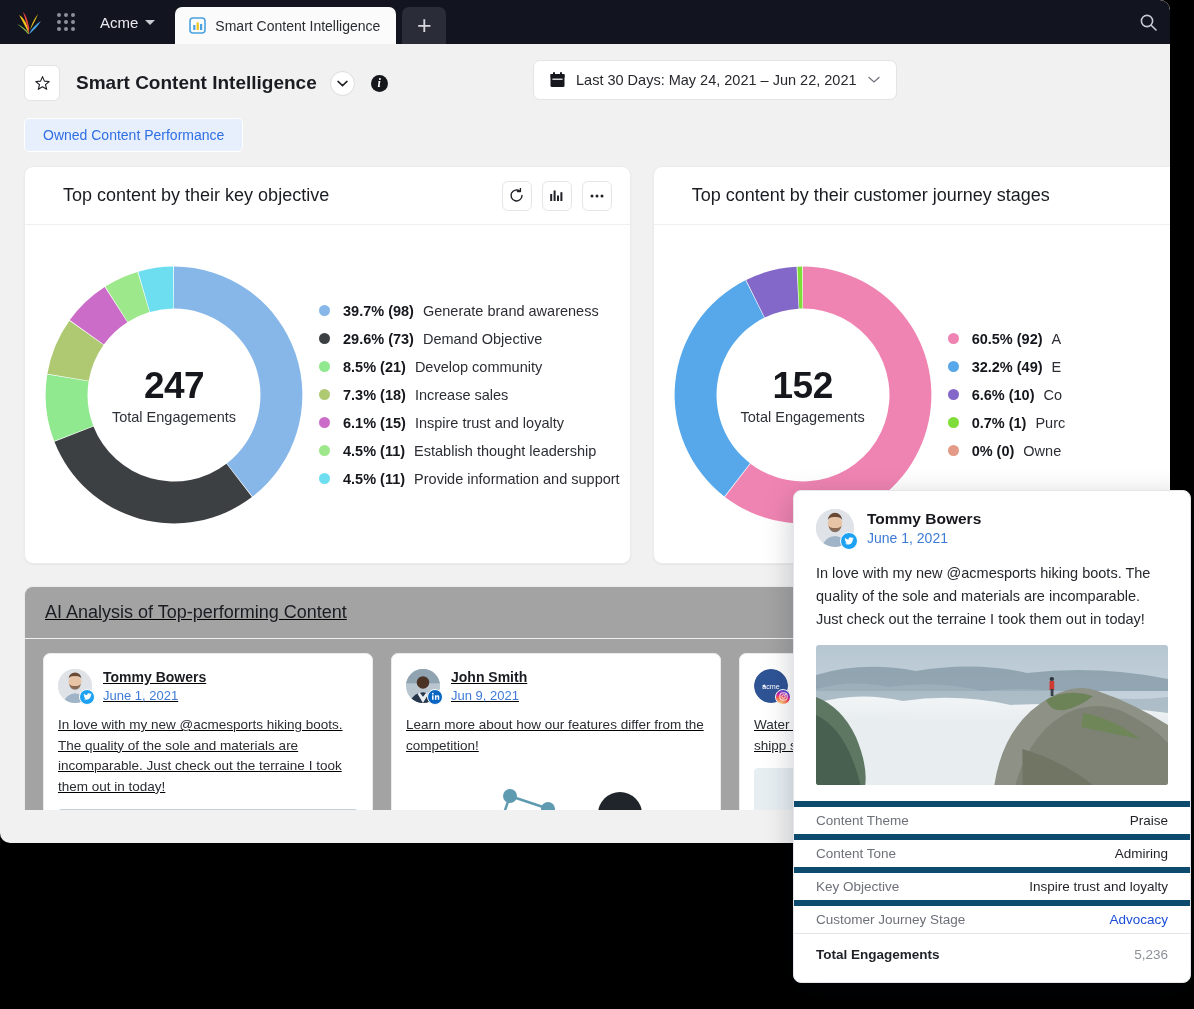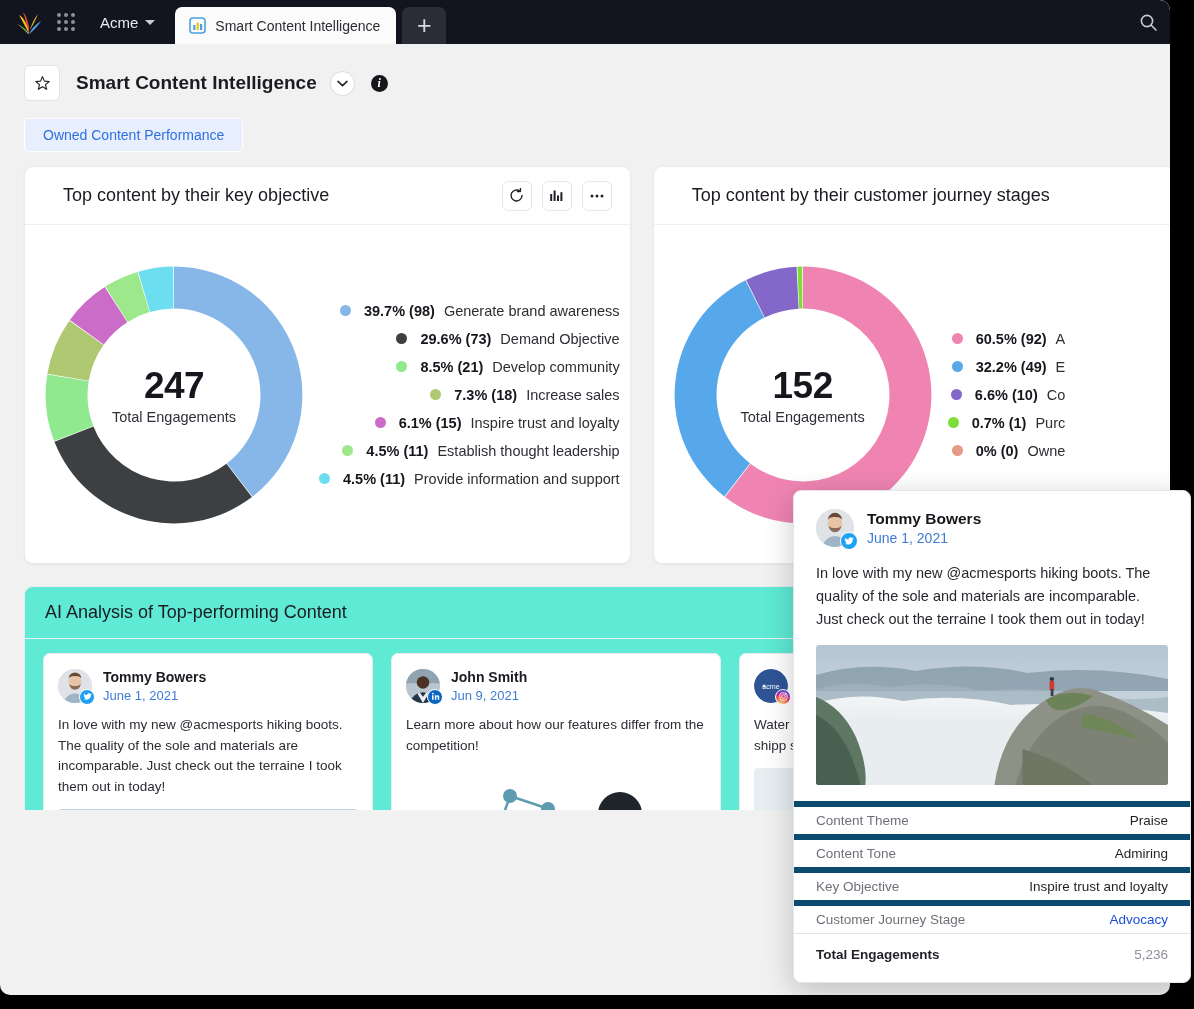--- a/index.html
+++ b/index.html
@@ -7,21 +7,21 @@
     width: 1194px; height: 1009px;
     background: #000;
     font-family: "Liberation Sans", sans-serif;
     overflow: hidden;
   }
   .stage { position: relative; width: 1194px; height: 1009px; background: #000; }
 
   
   .app-window {
     position: absolute; left: 0; top: 0;
-    width: 1170px; height: 995px;
+    width: 1170px; height: 843px;
     background: #f1f1f1;
     border-radius: 0 10px 10px 10px;
     overflow: hidden;
   }
 
   
   .topbar {
     position: relative;
     height: 44px; width: 100%;
     background: #121420;
@@ -117,30 +117,30 @@
   }
   .chart-body { display: flex; align-items: center; height: 339px; padding: 0 10px 0 18px; }
   .donut-wrap { position: relative; width: 262px; height: 262px; flex: 0 0 auto; }
   .donut-center {
     position: absolute; inset: 0; display: flex; flex-direction: column;
     align-items: center; justify-content: center; pointer-events: none;
   }
   .donut-total { font-size: 37px; font-weight: 700; color: #15171c; letter-spacing: -.5px; }
   .donut-label { font-size: 14.5px; color: #2d3037; margin-top: 2px; }
   .legend { margin-left: 14px; display: flex; flex-direction: column; gap: 12px; }
-  .legend-item { display: flex; align-items: center; font-size: 14.5px; color: #25272c; white-space: nowrap; justify-content: flex-end; }
+  .legend-item { display: flex; align-items: center; font-size: 14.5px; color: #25272c; white-space: nowrap; }
   .legend-dot { width: 11px; height: 11px; border-radius: 50%; flex: 0 0 auto; margin-right: 13px; }
   .legend-pct { font-weight: 700; color: #15171c; }
   .legend-name { margin-left: 9px; color: #2c2e34; }
 
   
   .ai-card {
-    margin-top: 22px; background: #5eead4; border-radius: 9px 9px 0 0;
+    margin-top: 22px; background: #a3a3a3; border-radius: 9px 9px 0 0;
     border: 1px solid #ebebed; border-bottom: none; width: 1122px;
-    height: 224px; overflow: hidden;
+    height: 224px; overflow: hidden; text-decoration: underline;
   }
   .ai-head { height: 52px; display: flex; align-items: center; padding: 0 20px; border-bottom: 1px solid #efeff1; }
   .ai-title { font-size: 18px; color: #1a1c21; }
   .post-grid { display: flex; gap: 18px; padding: 14px 18px 0 18px; }
   .post-card {
     width: 330px; flex: 0 0 auto; border: 1px solid #ebebed; border-radius: 7px;
     padding: 14px 14px 0 14px; background: #fff; overflow: hidden; height: 300px;
   }
   .post-head { display: flex; align-items: center; gap: 11px; }
   .avatar-wrap { position: relative; width: 34px; height: 34px; flex: 0 0 auto; }
@@ -252,20 +252,37 @@
           </svg>
         </div>
         <div class="page-title">Smart Content Intelligence</div>
         <div class="title-caret">
           <svg width="11" height="7" viewBox="0 0 11 7">
             <path d="M1 1.4 L5.5 5.6 L10 1.4" fill="none" stroke="#1f2126" stroke-width="1.5" stroke-linecap="round"></path>
           </svg>
         </div>
         <div class="info-dot">
           <span>i</span>
+        </div>
+        <div class="date-picker">
+          <span>
+            <svg width="15" height="16" viewBox="0 0 15 16">
+              <rect x="0.5" y="2" width="14" height="13" rx="1.5" fill="#15171c"></rect>
+              <rect x="0.5" y="2" width="14" height="3.4" fill="#15171c"></rect>
+              <rect x="3" y="0" width="2" height="3.4" rx="1" fill="#15171c"></rect>
+              <rect x="10" y="0" width="2" height="3.4" rx="1" fill="#15171c"></rect>
+              <rect x="2.4" y="6.6" width="10.2" height="1.2" fill="#fff"></rect>
+            </svg>
+          </span>
+          <span>Last 30 Days: May 24, 2021 – Jun 22, 2021</span>
+          <span>
+            <svg width="12" height="8" viewBox="0 0 12 8">
+              <path d="M1 1.5 L6 6 L11 1.5" fill="none" stroke="#72757d" stroke-width="1.3" stroke-linecap="round"></path>
+            </svg>
+          </span>
         </div>
       </div>
       <div class="sub-tabs">
         <span class="sub-tab">Owned Content Performance</span>
       </div>
     </div>
 
     <div class="content">
       <div class="cards-row">
 

